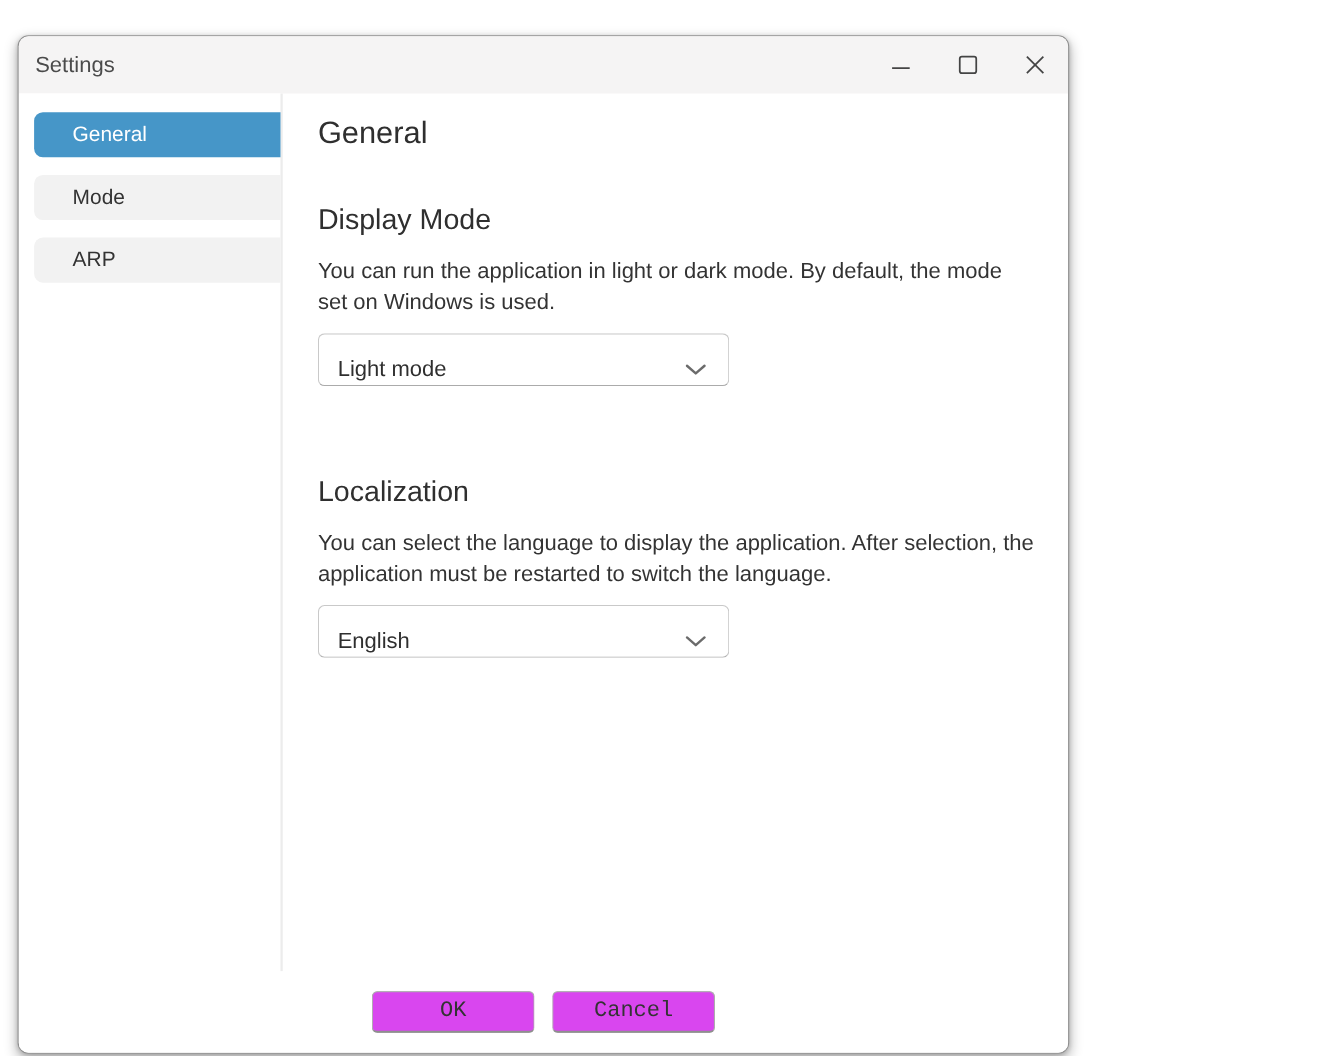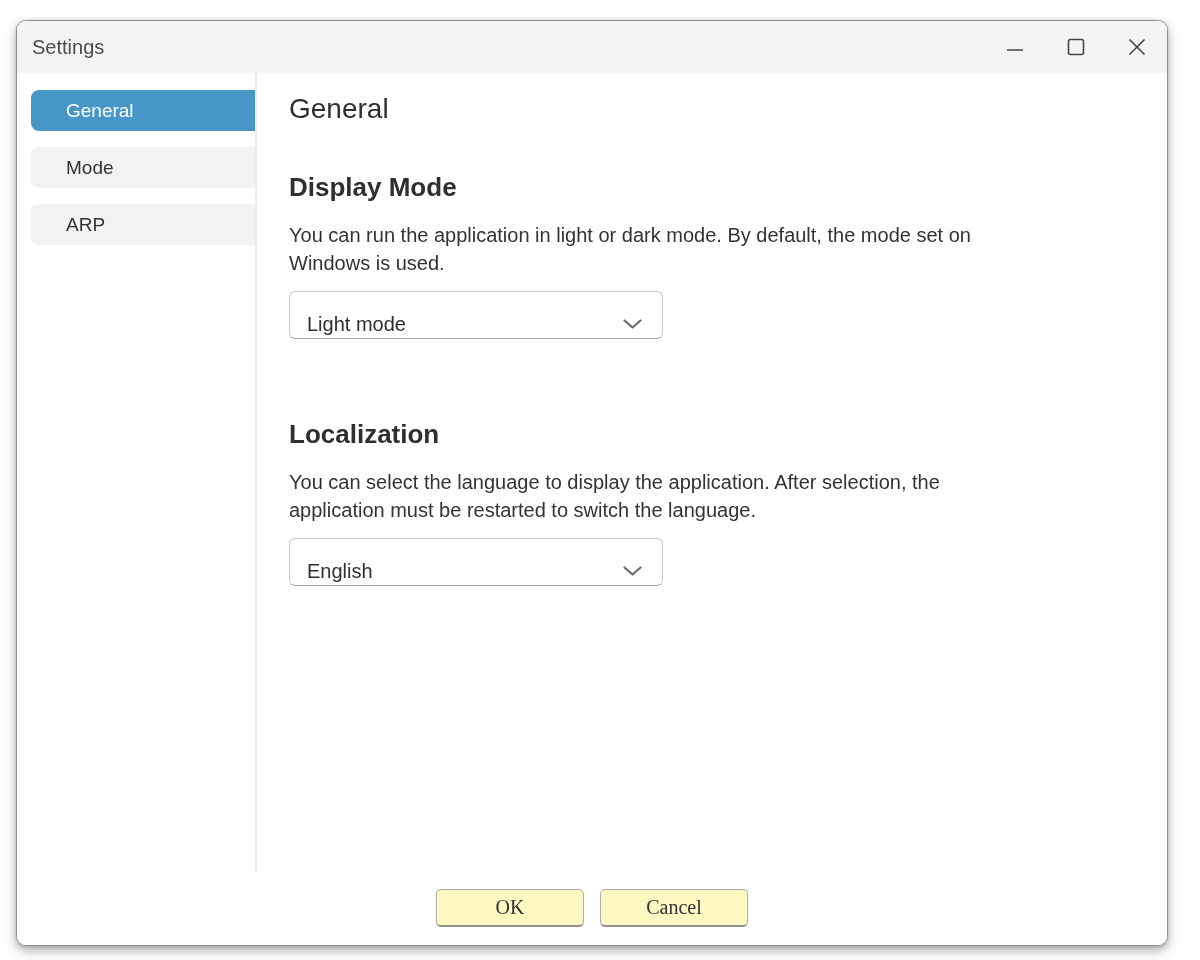--- a/index.html
+++ b/index.html
@@ -4,22 +4,22 @@
 <style>
   * { box-sizing: border-box; margin: 0; padding: 0; }
   html, body {
     width: 1200px; height: 960px;
     background: #ffffff;
     font-family: "Liberation Sans", sans-serif;
     overflow: hidden;
   }
   .window {
     position: absolute;
-    left: 16px; top: 20px;
-    width: 1152px; height: 926px;
+    left: 16px; top: 32px;
+    width: 956px; height: 926px;
     background: #ffffff;
     border: 1px solid #909090;
     border-radius: 10px;
     box-shadow: 0 5px 12px rgba(0,0,0,0.30), 0 1px 4px rgba(0,0,0,0.15);
     display: flex;
     flex-direction: column;
     overflow: hidden;
   }
   
   .titlebar {
@@ -93,21 +93,21 @@
   }
   .page-desc {
     margin-top: 20px;
     font-size: 20px;
     line-height: 28px;
     color: #333333;
     max-width: 724px;
   }
   .section-heading {
     font-size: 26px;
-    font-weight: bold;
+    font-weight: normal;
     color: #2f2f2f;
   }
   .section-heading.first { margin-top: 47px; }
   .section-heading.second { margin-top: 80px; }
   .section-desc {
     margin-top: 18px;
     font-size: 20px;
     line-height: 28px;
     color: #333333;
     max-width: 724px;
@@ -135,25 +135,25 @@
     flex-shrink: 0;
     background: #ffffff;
     display: flex;
     align-items: center;
     justify-content: center;
     gap: 16px;
   }
   .dlg-btn {
     width: 148px;
     height: 38px;
-    background: #fef9c3;
+    background: #d946ef;
     border: 1px solid #adadad;
     border-bottom: 2px solid #8f8f8f;
     border-radius: 5px;
-    font-family: Liberation Serif, serif;
+    font-family: Liberation Mono, monospace;
     font-size: 20px;
     color: #333333;
     cursor: default;
   }
 </style>
 </head>
 <body>
 
 <div class="window">
 

